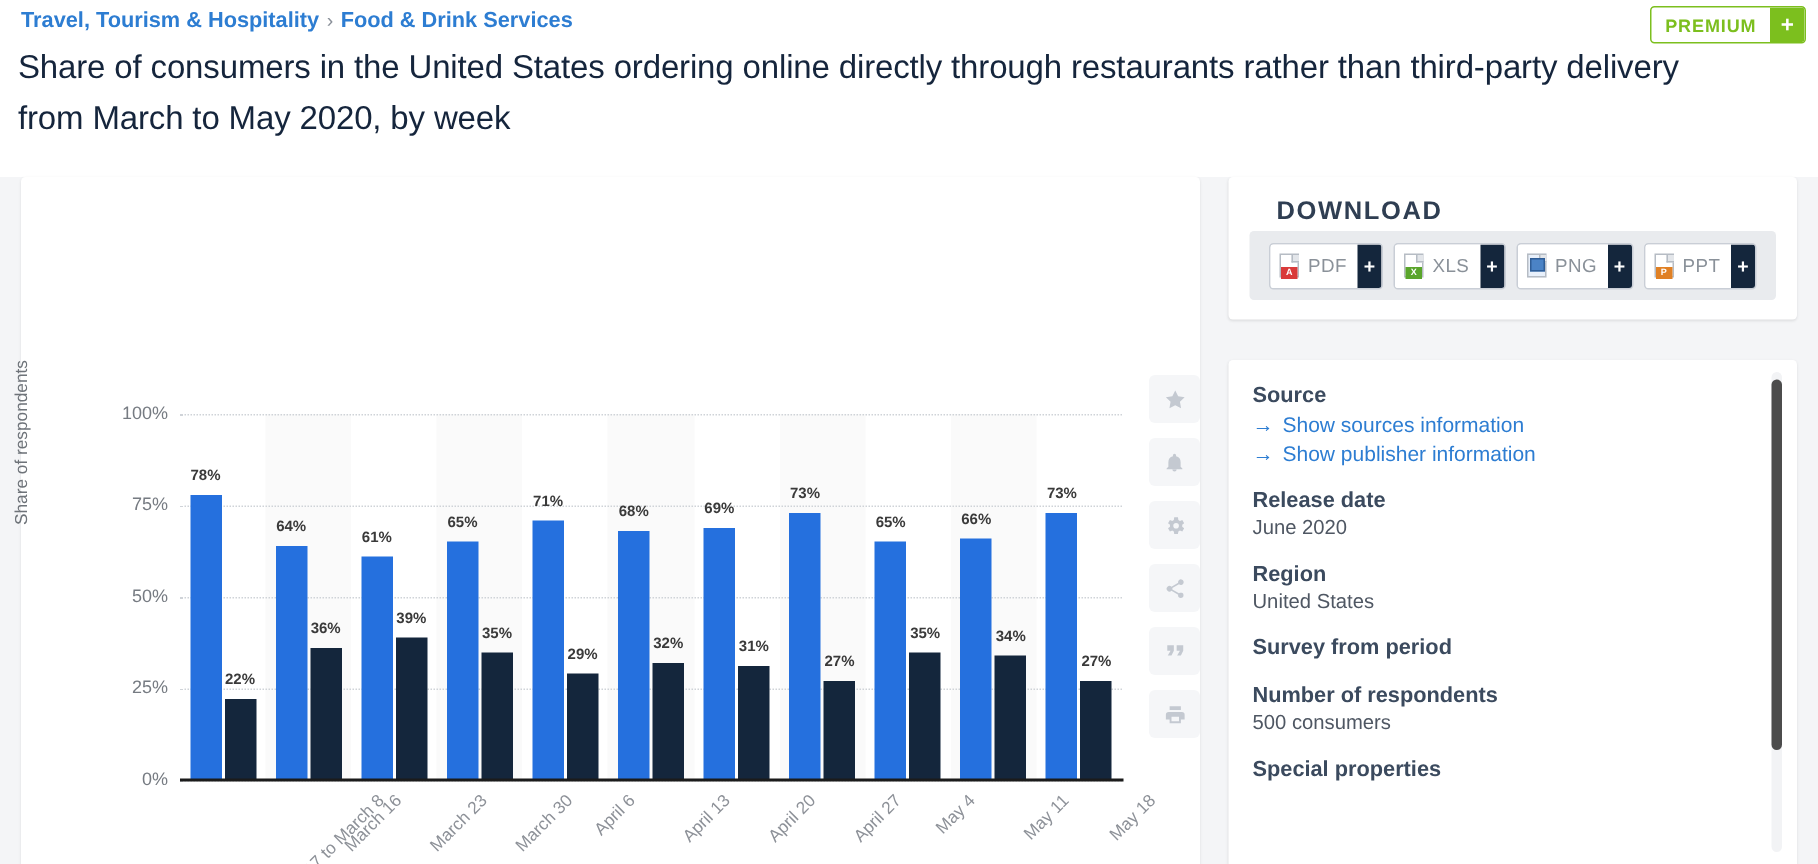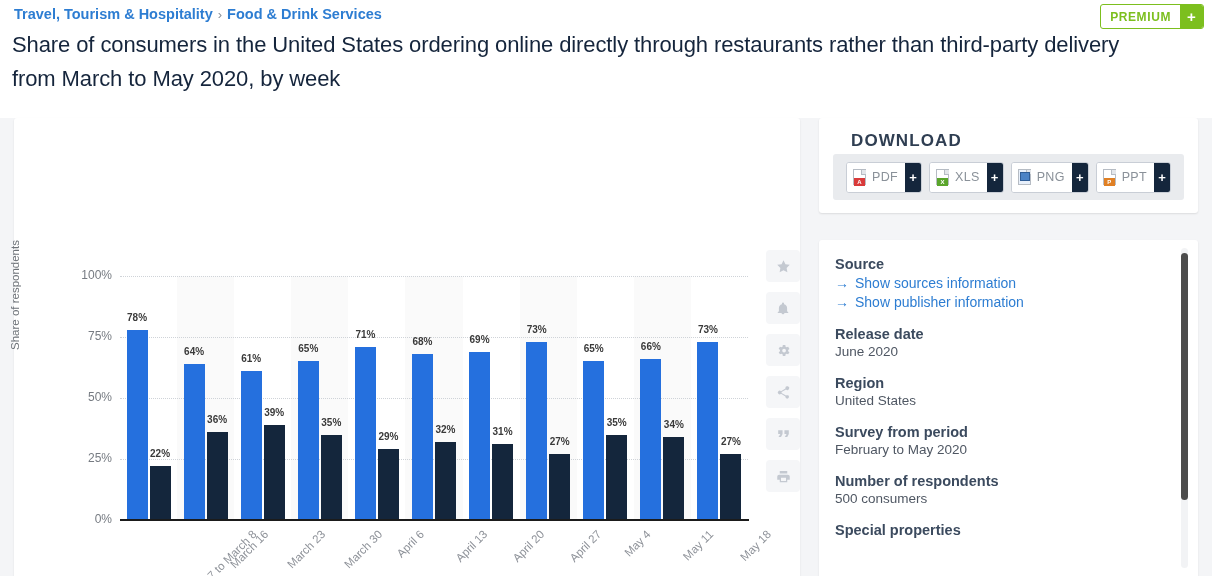--- a/index.html
+++ b/index.html
@@ -329,20 +329,19 @@
       </div>
       <div class="meta-link">
         <span class="arrow">→</span>
         <span>Show publisher information</span>
       </div>
       <div class="meta-head">Release date</div>
       <div class="meta-val">June 2020</div>
       <div class="meta-head">Region</div>
       <div class="meta-val">United States</div>
       <div class="meta-head">Survey from period</div>
-      <div class="meta-val">February to May 2020</div>
       <div class="meta-head">Number of respondents</div>
       <div class="meta-val">500 consumers</div>
       <div class="meta-head">Special properties</div>
     </div>
   <div id="scrolltrack"></div>
   <div id="scrollthumb"></div>
 </div>
 
 </body></html>

